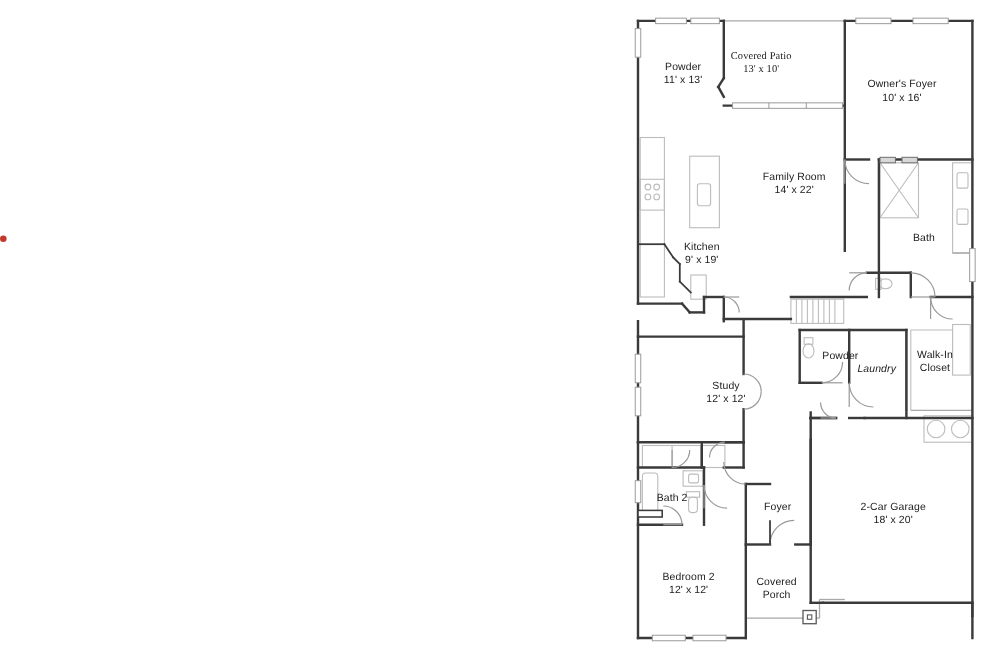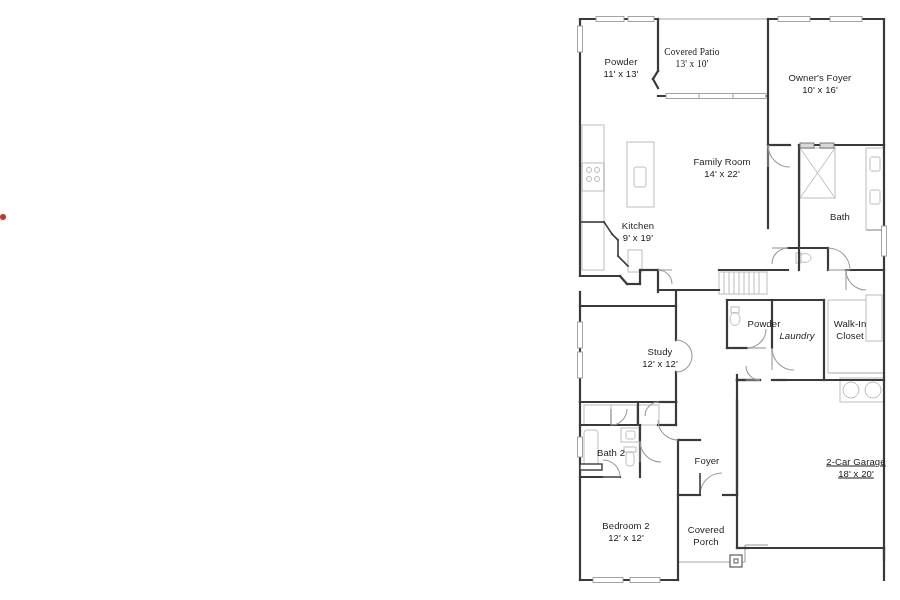--- a/index.html
+++ b/index.html
@@ -335,21 +335,21 @@
   <div class="room-label" style="left:624px; top:357px;margin-left:36px;">
     <span class="rl-name">Study</span>
     <span class="rl-dims">12' x 12'</span>
   </div>
   <div class="room-label" style="left:611px; top:453px;">
     <span class="rl-name">Bath 2</span>
   </div>
   <div class="room-label" style="left:707px; top:461px;">
     <span class="rl-name">Foyer</span>
   </div>
-  <div class="room-label" style="left:856px; top:467px;text-decoration:underline;">
+  <div class="room-label" style="left:812px; top:467px;">
     <span class="rl-name">2-Car Garage</span>
     <span class="rl-dims">18' x 20'</span>
   </div>
   <div class="room-label" style="left:706px; top:535px;">
     <span class="rl-name">Covered</span>
     <span class="rl-dims">Porch</span>
   </div>
   <div class="room-label" style="left:626px; top:531px;">
     <span class="rl-name">Bedroom 2</span>
     <span class="rl-dims">12' x 12'</span>

